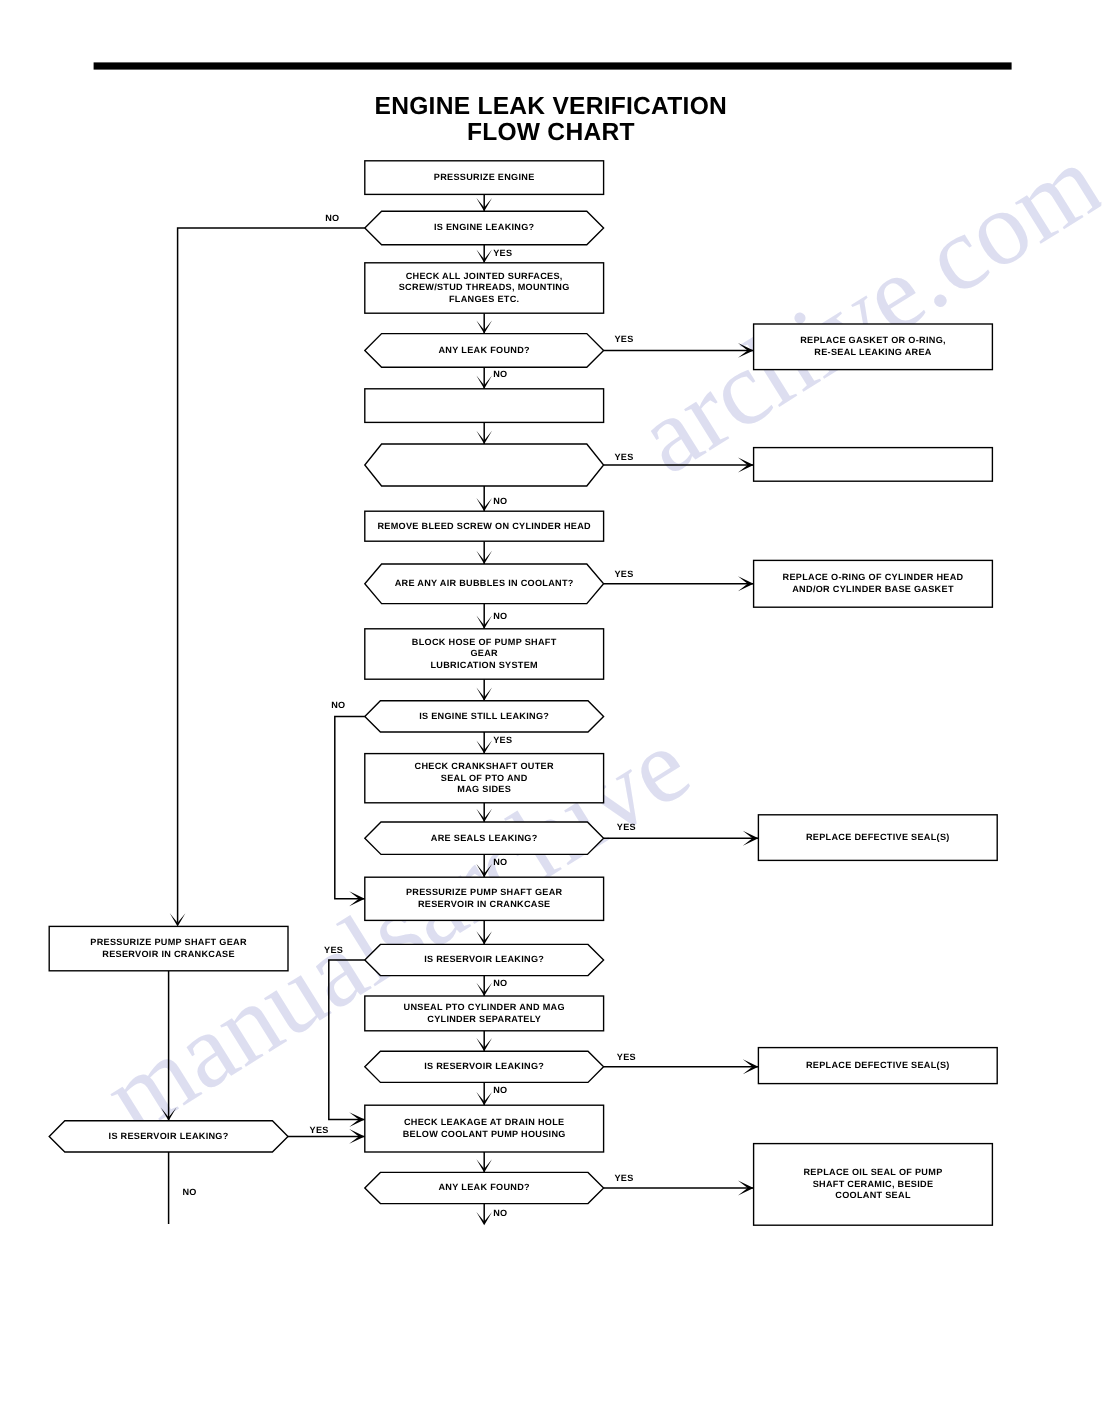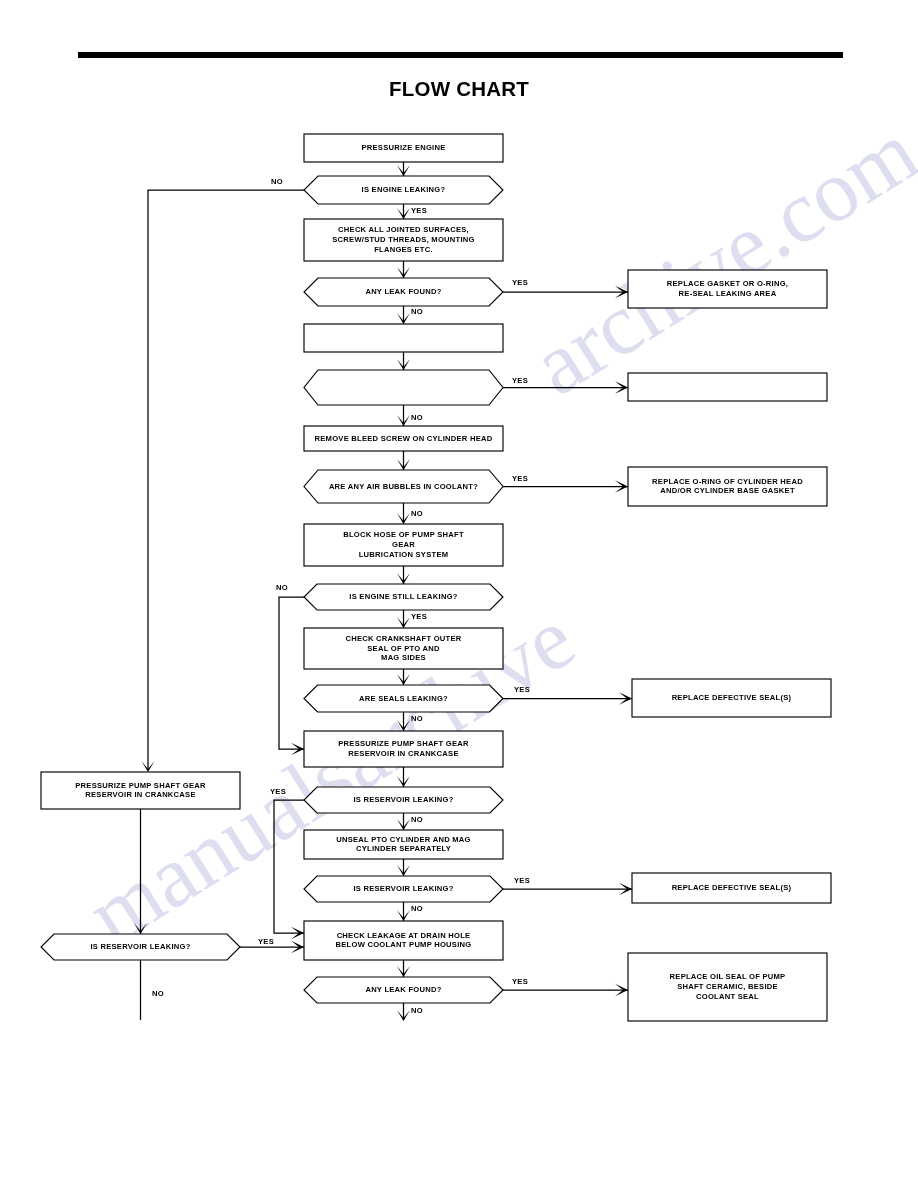--- a/index.html
+++ b/index.html
@@ -119,20 +119,21 @@
 <div id="page">
 
   <div class="watermark">
     <div class="wm-text wm-a">archive.com</div>
     <div class="wm-text wm-b">manualsarchive</div>
   </div>
 
   <div class="rule"></div>
 
   <div class="title-block">
+    <span class="title-line">ENGINE LEAK VERIFICATION</span>
     <span class="title-line">FLOW CHART</span>
   </div>
 
   <svg class="chart" viewBox="0 0 918 1188">
     <g id="connectors">
         <path d="M403.5,162 L403.5,176" class="conn"></path>
         <polygon points="397,165 403.5,173 410,165 403.5,176" class="arrowhead"></polygon>
         <path d="M403.5,204 L403.5,219" class="conn"></path>
         <polygon points="397,208 403.5,216 410,208 403.5,219" class="arrowhead"></polygon>
         <path d="M403.5,261 L403.5,278" class="conn"></path>

